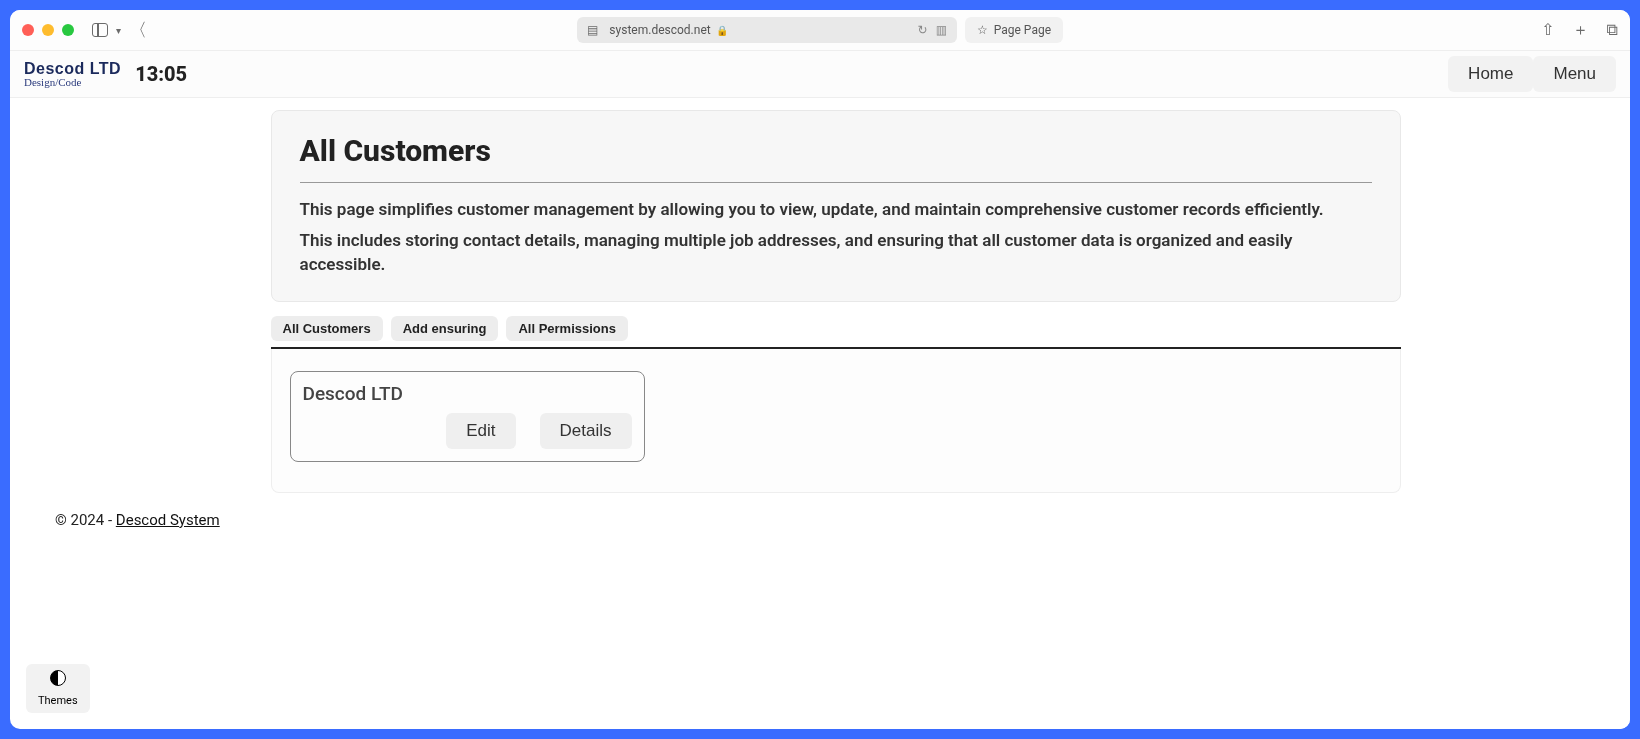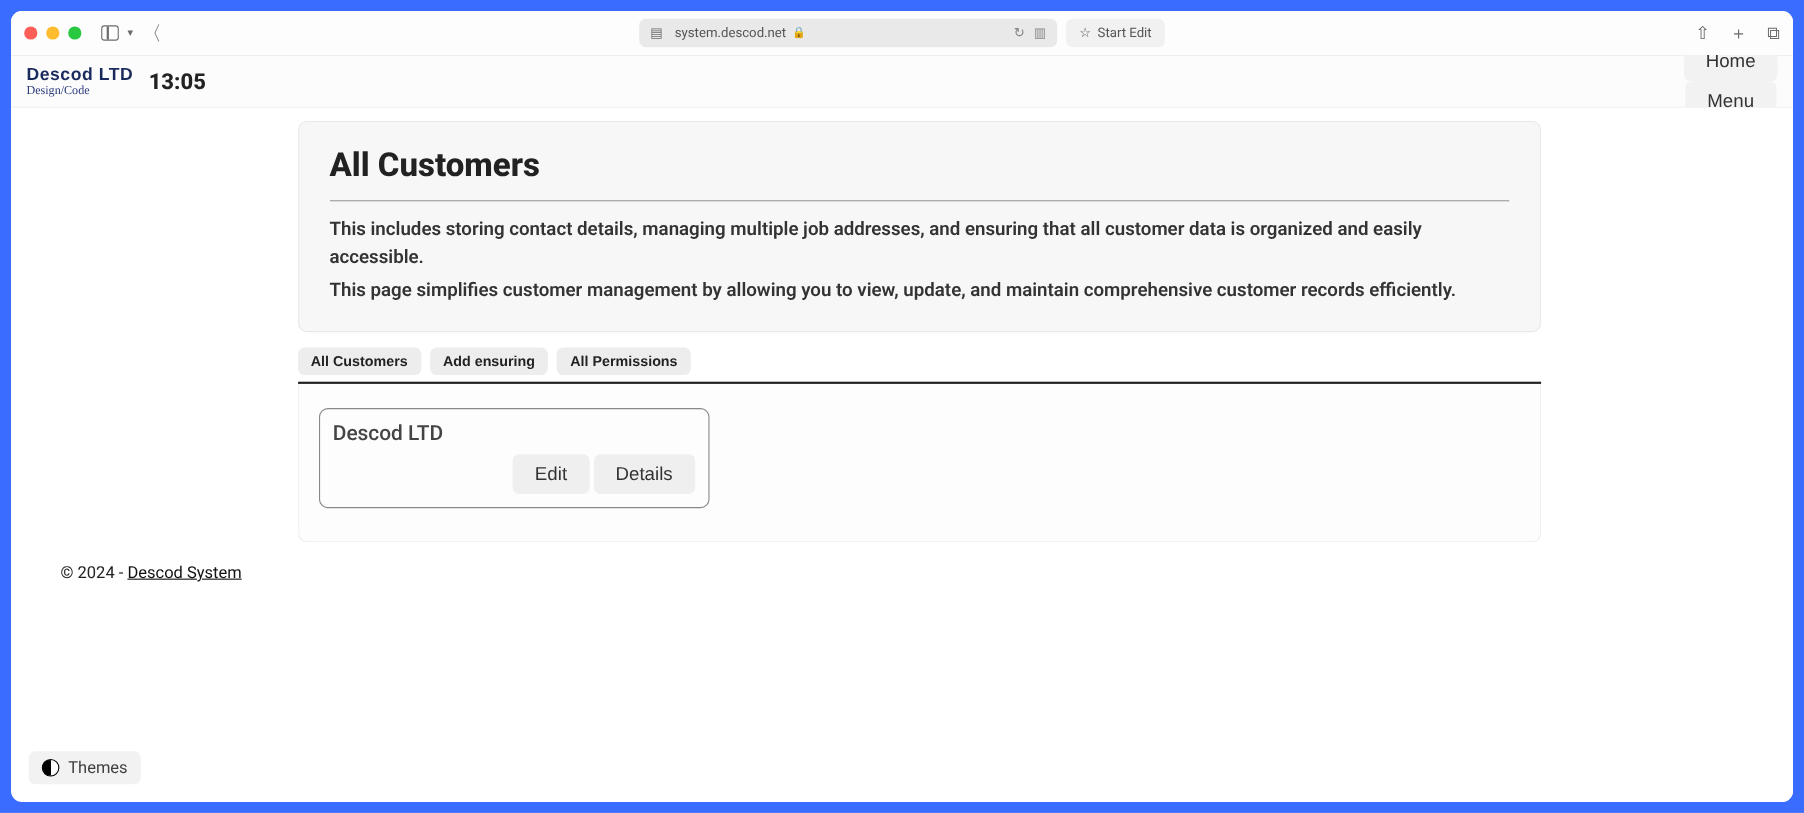--- a/index.html
+++ b/index.html
@@ -72,21 +72,21 @@
     border-top: 1px solid #eee;
     border-bottom: 1px solid #eee;
     display:flex; align-items:center;
     padding: 0 14px;
   }
   .logo-block { display:flex; flex-direction:column; line-height:1; margin-right:14px; }
   .logo-main { font-family: "Arial Black", sans-serif; font-weight:900; font-size:16px; color:#1b2a5c; letter-spacing:0.5px; }
   .logo-sub { font-family: cursive; font-size:11px; color:#2a3a7c; text-align:left; }
   .clock { font-size:20px; font-weight:800; color:#222; }
 
-  .nav-right { margin-left:auto; display:flex; align-items:center;flex-direction:column; }
+  .nav-right { margin-left:auto; display:flex; align-items:flex-end; }
   .nav-btn {
     background:#f2f2f2; border:none; border-radius:6px;
     padding: 8px 20px; font-size:17px; color:#333; cursor:pointer;
     display:flex; align-items:center; gap:6px;
   }
   .dots-vert { font-size:16px; }
 
   
   .content-wrap { flex:1; background:#fff; overflow:auto; padding-bottom:10px;margin-left:31px; }
   .page-card {
@@ -108,31 +108,31 @@
     width:1130px; margin: 0 auto;
     background:#fdfdfd; border:1px solid #eee; border-top:none;
     border-radius:0 0 8px 8px;
     padding: 22px 18px 30px 18px;
   }
   .customer-card {
     width:355px; border:1.5px solid #888; border-radius:8px;
     padding: 10px 12px 12px 12px;
   }
   .customer-name { font-size:19px; color:#444; font-weight:500; margin-bottom:8px; }
-  .card-actions { display:flex; gap:4px; justify-content:flex-end; }
+  .card-actions { display:flex; gap:24px; justify-content:flex-end; }
   .card-btn { background:#efefef; border:none; border-radius:6px; padding:8px 20px; font-size:17px; color:#333; cursor:pointer; }
 
   .footer { width:100%; padding: 18px 14px; font-size:15px; color:#222; }
   .footer a { color:#111; text-decoration:underline; }
 
   .themes-float {
     position:absolute; left:16px; bottom:16px;
     background:#f2f2f2; border-radius:6px;
     padding:6px 12px; display:flex; align-items:center; gap:8px;
-    font-size:15px; color:#404040; cursor:pointer;
+    font-size:11px; color:#000000; cursor:pointer;flex-direction:column;
   }
   .theme-icon { width:16px; height:16px; border-radius:50%; background:linear-gradient(90deg,#000 50%,#fff 50%); border:1px solid #000; }
 </style>
 </head>
 <body>
 
 <div class="browser-window">
 
   <div class="browser-chrome">
     <div class="traffic-lights">
@@ -153,21 +153,21 @@
           <span class="addr-text">system.descod.net</span>
           <span class="lock-mini">🔒</span>
         </div>
         <div class="addr-right">
           <span>↻</span>
           <span>▥</span>
         </div>
       </div>
       <div class="start-page-pill">
         <span>☆</span>
-        <span>Start Edit</span>
+        <span>Page Page</span>
       </div>
     </div>
 
     <div class="chrome-right">
       <span>⇧</span>
       <span>＋</span>
       <span>⧉</span>
     </div>
   </div>
 
@@ -181,22 +181,22 @@
       <button class="nav-btn">Home</button>
       <button class="nav-btn">Menu</button>
     </div>
   </div>
 
   <div class="content-wrap">
     <div class="page-card">
       <h1 class="page-title">All Customers</h1>
       <hr class="hr">
       <div class="desc">
+        <p>This page simplifies customer management by allowing you to view, update, and maintain comprehensive customer records efficiently.</p>
         <p>This includes storing contact details, managing multiple job addresses, and ensuring that all customer data is organized and easily accessible.</p>
-        <p>This page simplifies customer management by allowing you to view, update, and maintain comprehensive customer records efficiently.</p>
       </div>
     </div>
 
     <div class="tab-row">
       <button class="tab-pill">All Customers</button>
       <button class="tab-pill">Add ensuring</button>
       <button class="tab-pill">All Permissions</button>
     </div>
 
     <div class="cards-area">

